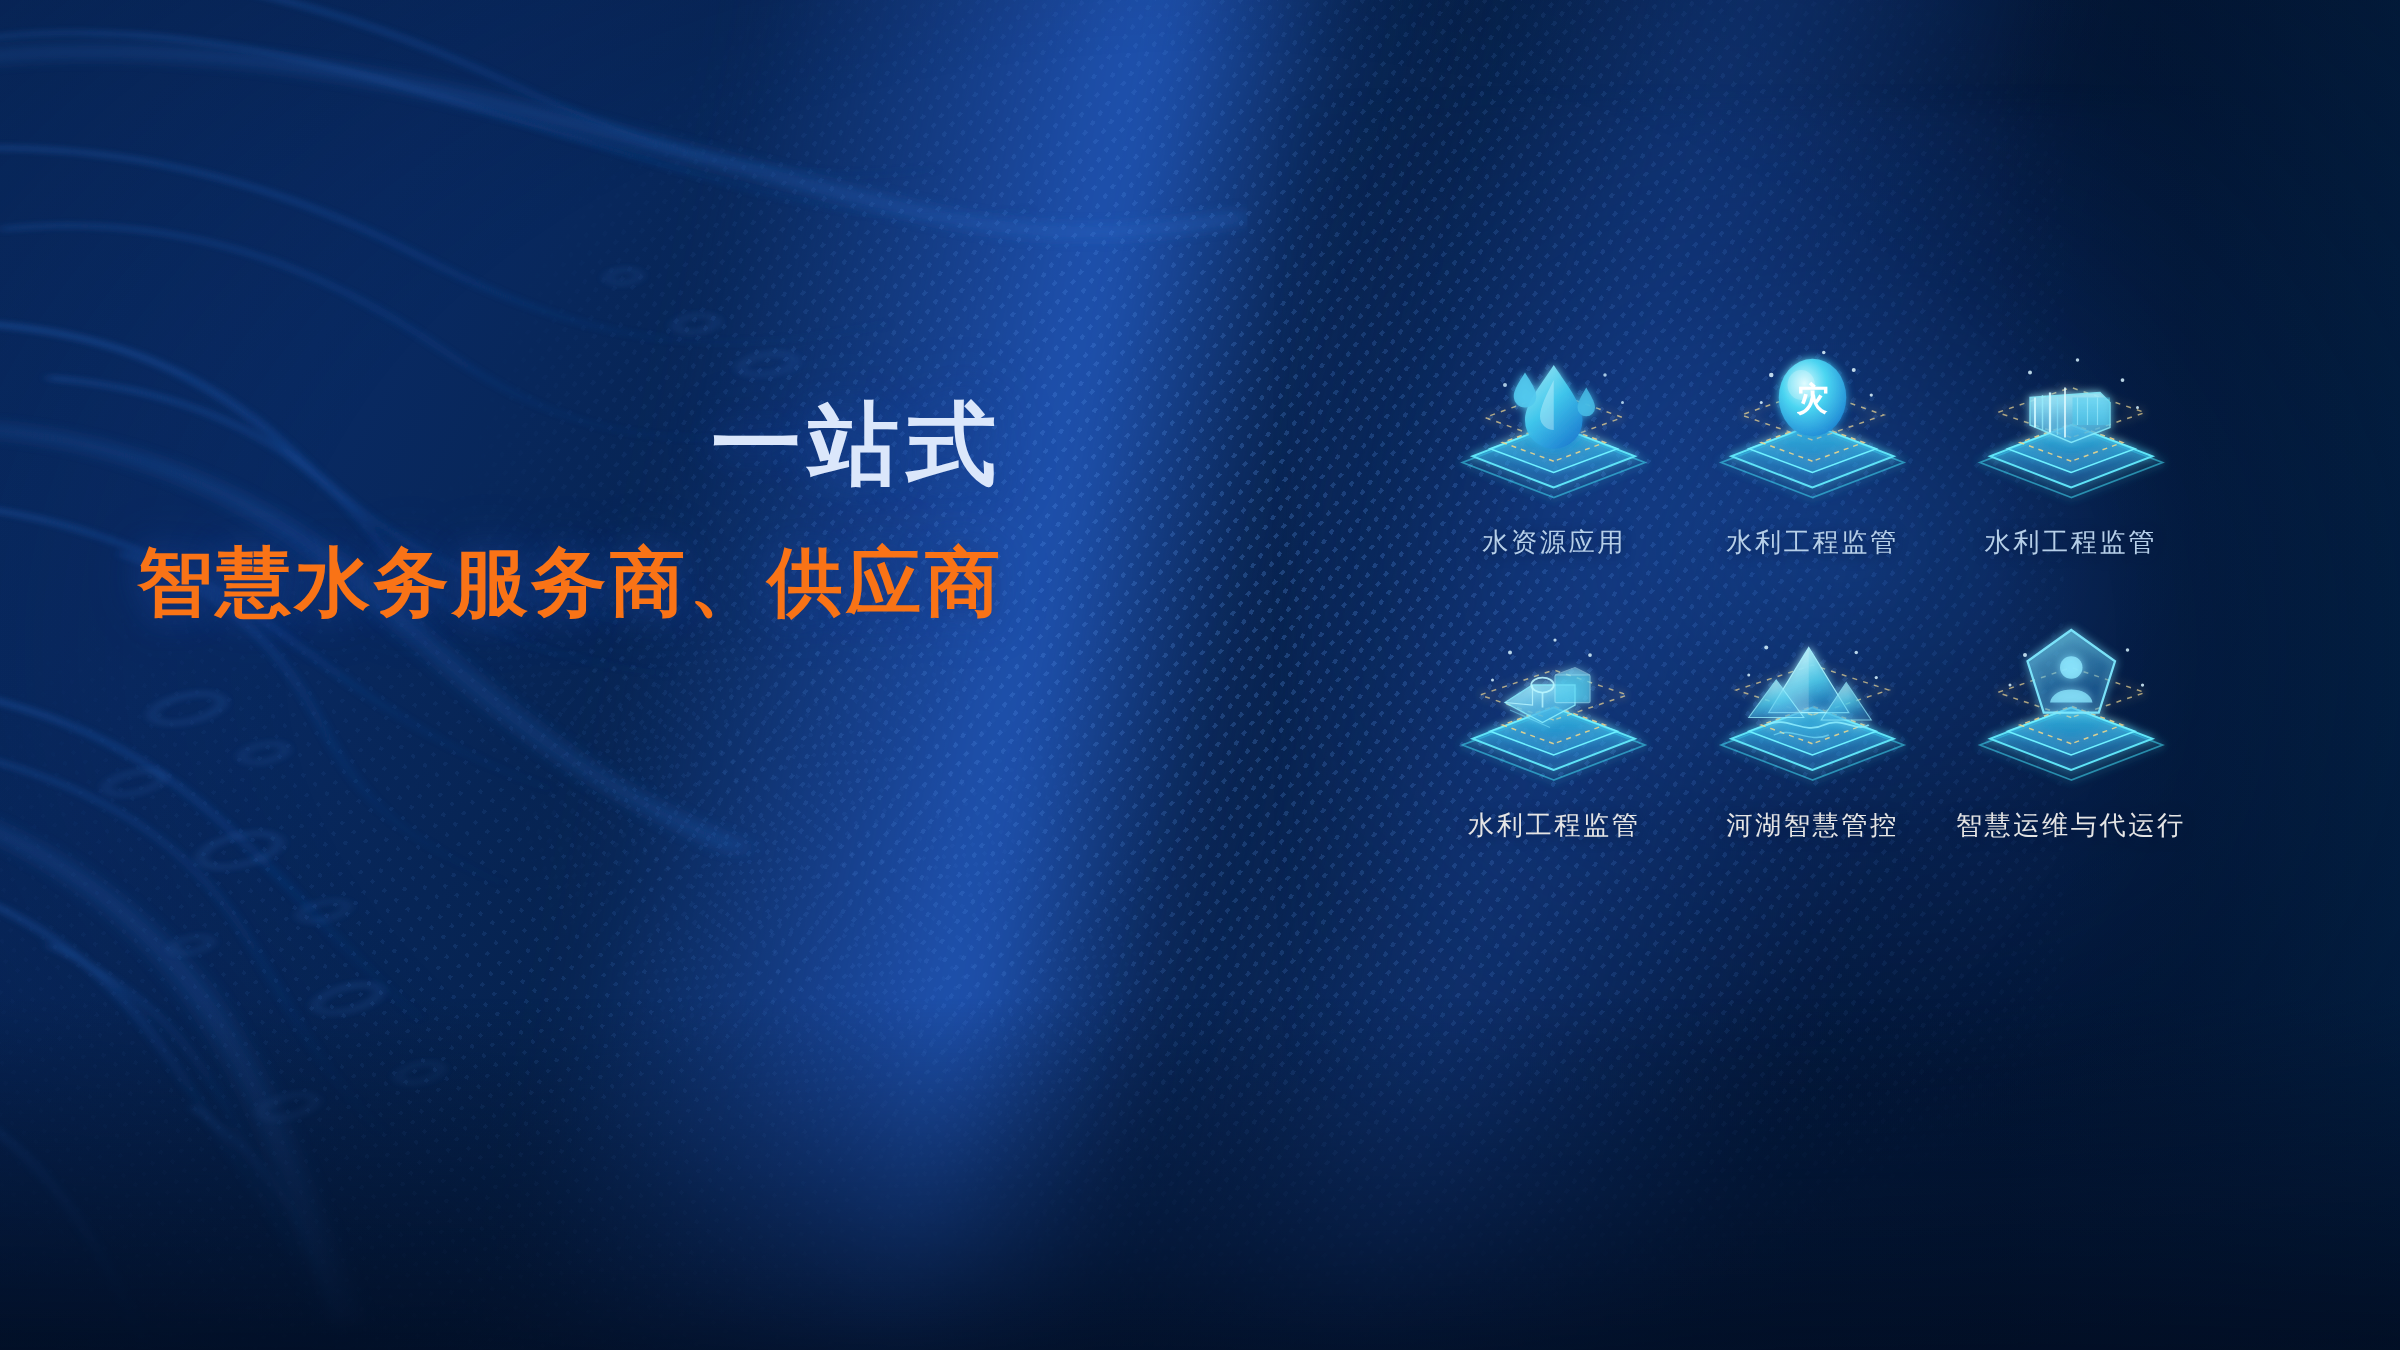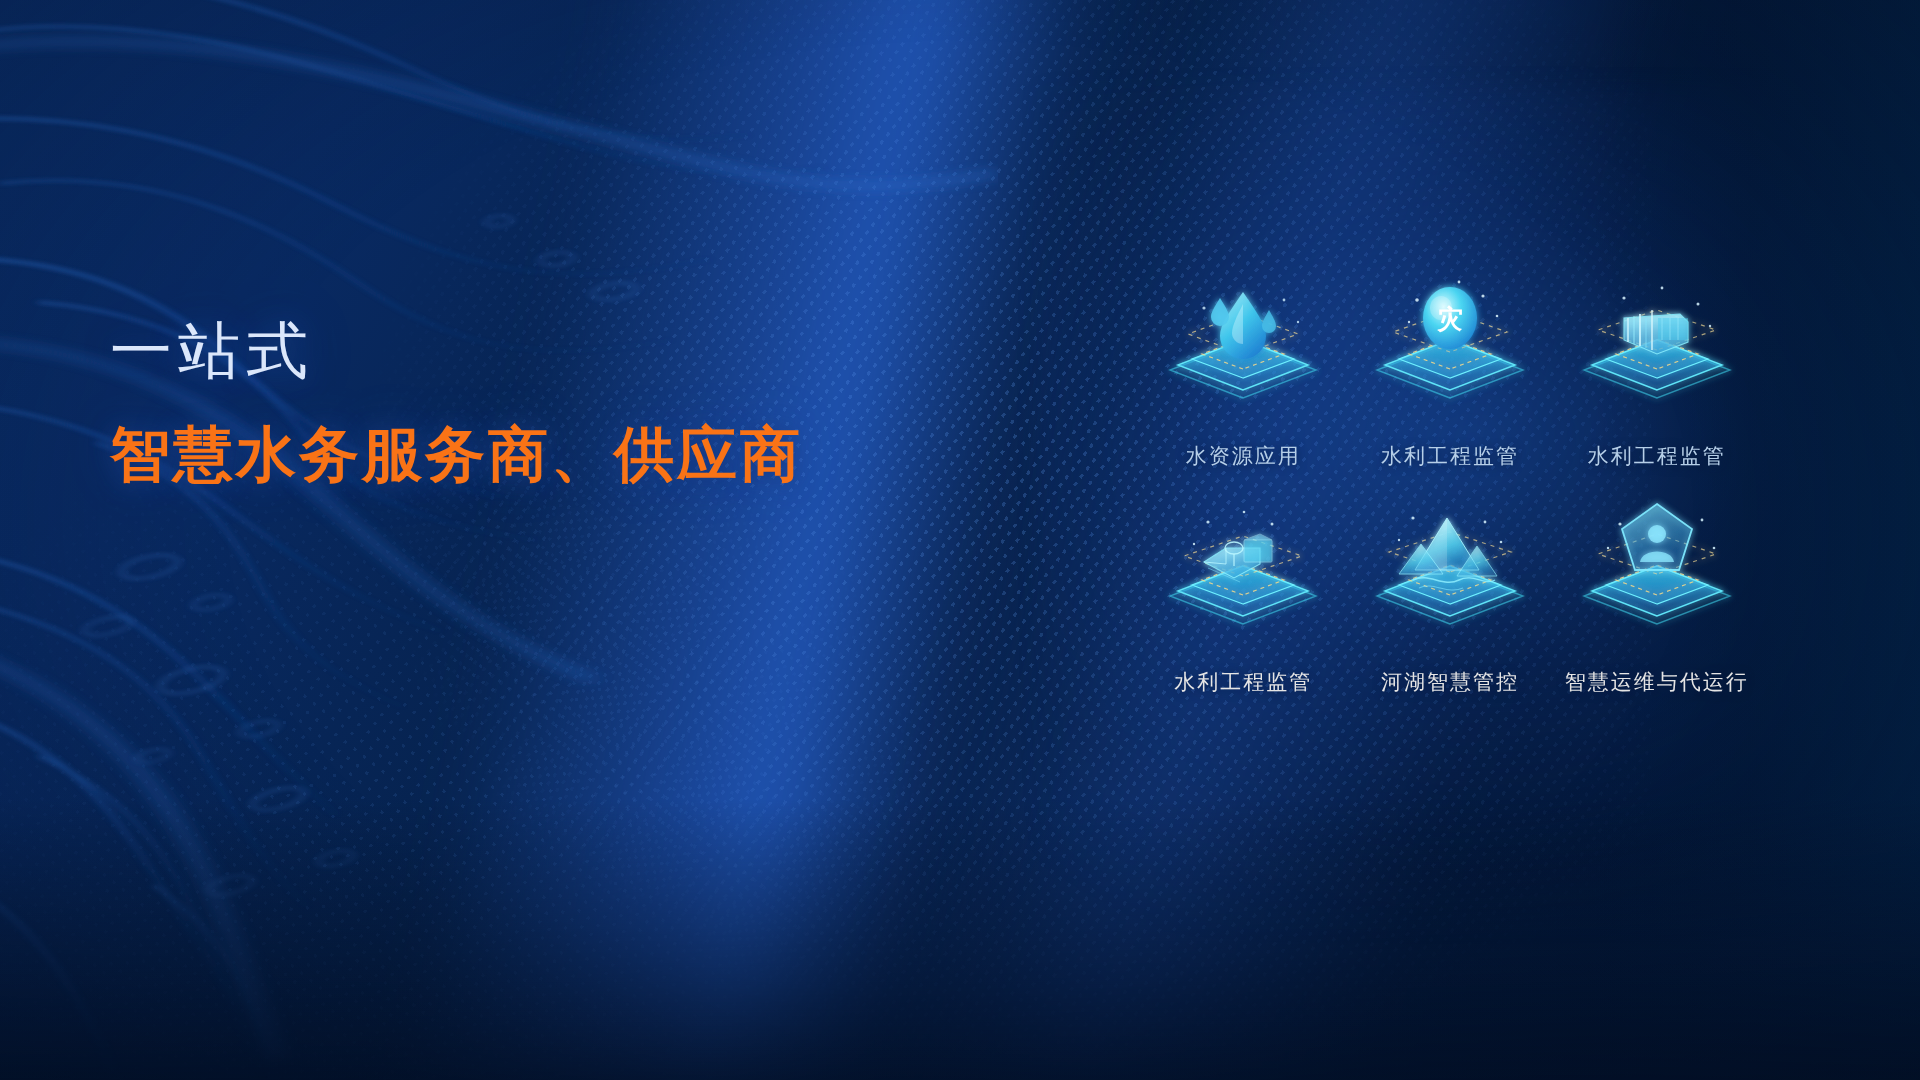--- a/index.html
+++ b/index.html
@@ -105,26 +105,27 @@
   }
   .bg-water svg{ width:100%; height:100%; display:block; }
 
   
   .headline{
     position:absolute;
     left:110px; top:318px;
     z-index:6;
   }
   .headline .h1{
-    font-size:62px;
-    font-weight:400;
+    font-size:72px;
+    font-weight:700;
     letter-spacing:6px;
     color:#dbe7fb;
     line-height:1.08;
     text-shadow:0 2px 28px rgba(20,60,140,0.85), 0 0 60px rgba(60,120,220,0.30);
+    text-align:right;
   }
   .headline .h2{
     margin-top:34px;
     font-size:60px;
     font-weight:700;
     letter-spacing:3px;
     color:#f97316;
     line-height:1.2;
     text-shadow:0 2px 22px rgba(18,52,126,0.9), 0 0 48px rgba(70,130,230,0.28);
   }
@@ -144,21 +145,21 @@
     align-items:center; justify-content:flex-start;
     position:relative;
   }
   .icon-wrap{
     width:190px; height:150px;
     position:relative;
     display:flex; align-items:center; justify-content:center;
   }
   .icon-wrap svg{ width:190px; height:150px; display:block; overflow:visible; }
   .cell-label{
-    margin-top:22px;
+    margin-top:0;
     font-size:21px;
     letter-spacing:2px;
     color:#b6cfe8;
     white-space:nowrap;
     text-shadow:0 1px 10px rgba(6,28,68,0.9);
   }
   .cell.r2 .cell-label{ color:#e5e5e5; }
 </style>
 </head>
 <body>

